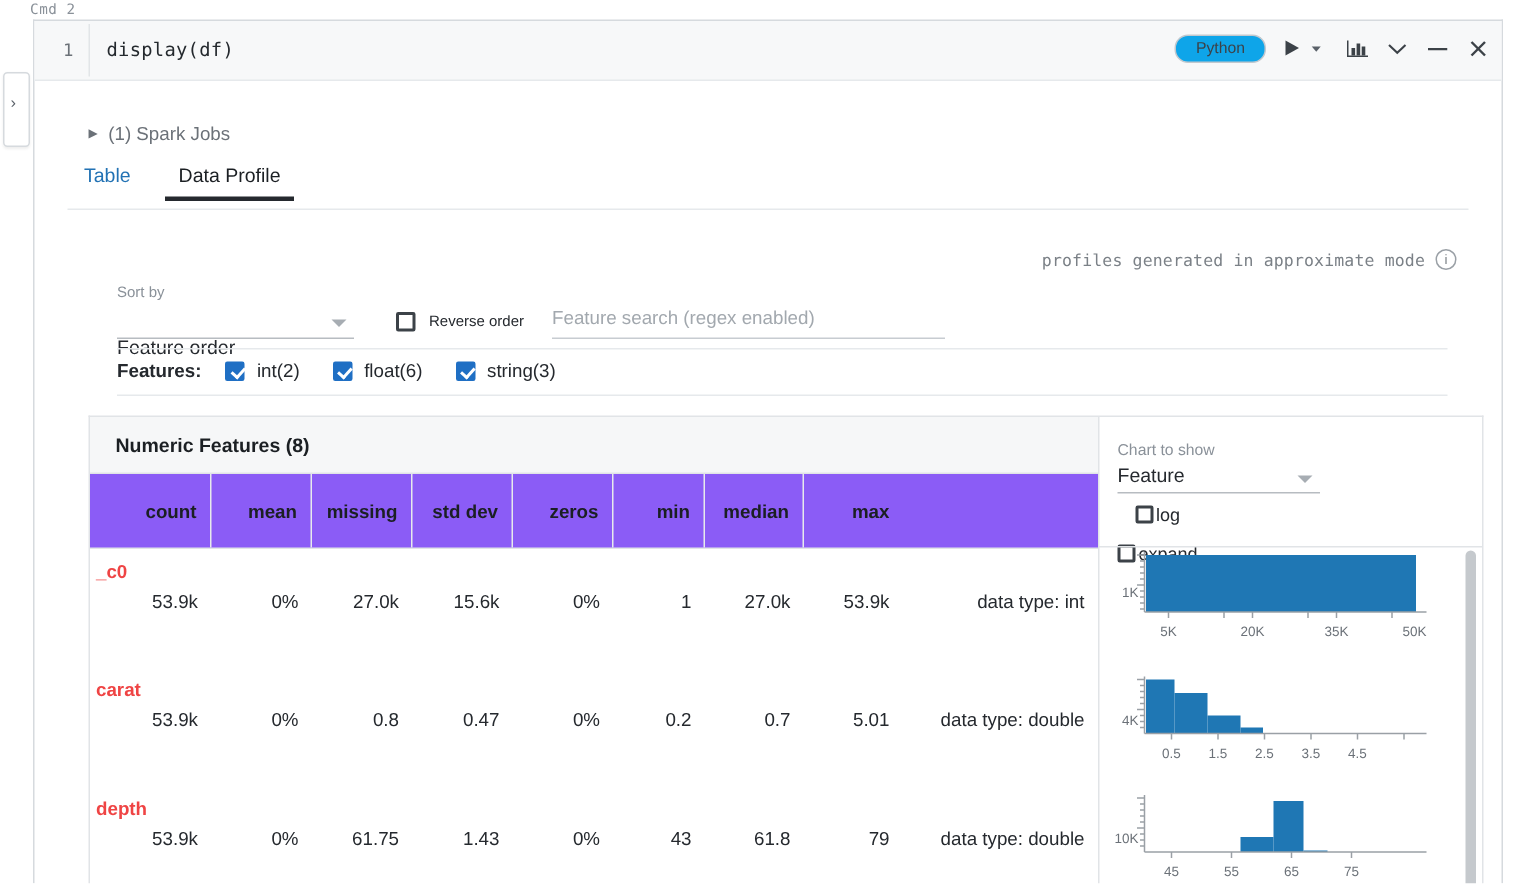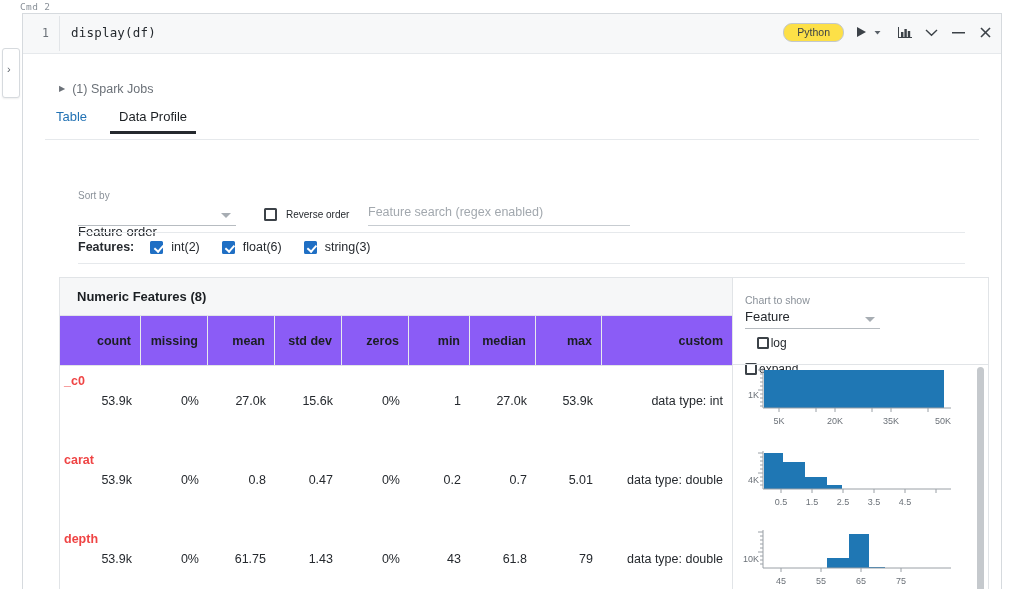--- a/index.html
+++ b/index.html
@@ -53,21 +53,21 @@
     position:absolute;left:48px;top:11px;
     font-family:"DejaVu Sans Mono","Liberation Mono",monospace;
     font-size:12.5px;color:#24292e;letter-spacing:.2px;
   }
 
   
   .toolbar{position:absolute;right:8px;top:8px;display:flex;align-items:center;gap:3px;height:20px;}
   .lang-pill{
     display:flex;align-items:center;justify-content:center;
     height:17px;padding:0 13px;border:1px solid #c2c8ce;border-radius:9px;
-    font-size:10.5px;color:#3c4248;background:#fde047;
+    font-size:10.5px;color:#3c4248;background:#0ea5e9;
   }
   .tb-btn{
     display:flex;align-items:center;justify-content:center;
     min-width:15px;height:20px;color:#3c4248;cursor:default;
   }
   .tb-btn svg{display:block;}
   .run-group{display:flex;align-items:center;gap:1px;margin-left:7px;}
 
   
   .spark{
@@ -284,20 +284,24 @@
       <span class="tri">▶</span>
       <span>(1) Spark Jobs</span>
     </div>
 
     <div class="tabs">
       <div class="tab link">Table</div>
       <div class="tab active">Data Profile</div>
     </div>
     <div class="tabs-rule"></div>
 
+    <div class="approx">
+      <span>profiles generated in approximate mode</span>
+      <span class="info-ico">i</span>
+    </div>
 
     <div class="sortbar">
       <div class="sb-label">Sort by</div>
       <div class="sel-wrap">
         <div class="sel-val">Feature order</div>
         <div class="sel-caret"></div>
       </div>
       <div class="rev">
         <span class="chk-box"></span>
         <span>Reverse order</span>
@@ -348,28 +352,27 @@
             <span class="chk-box"></span>
             <span>expand</span>
           </span>
         </div>
       </div>
 
       <div class="panel-sep"></div>
 
       <div class="cols">
         <div class="col" style="width:81px">count</div>
+        <div class="col" style="width:67px">mean</div>
         <div class="col" style="width:67px">missing</div>
-        <div class="col" style="width:67px">mean</div>
         <div class="col" style="width:67px">std dev</div>
         <div class="col" style="width:67px">zeros</div>
         <div class="col" style="width:61px">min</div>
         <div class="col" style="width:66px">median</div>
         <div class="col" style="width:66px">max</div>
-        <div class="col" style="width:130px">custom</div>
       </div>
 
       <div class="rows">
 
         <div class="frow">
           <div class="fname">_c0</div>
           <div class="fcells">
             <div class="fcell" style="width:81px">53.9k</div>
             <div class="fcell" style="width:67px">0%</div>
             <div class="fcell" style="width:67px">27.0k</div>

